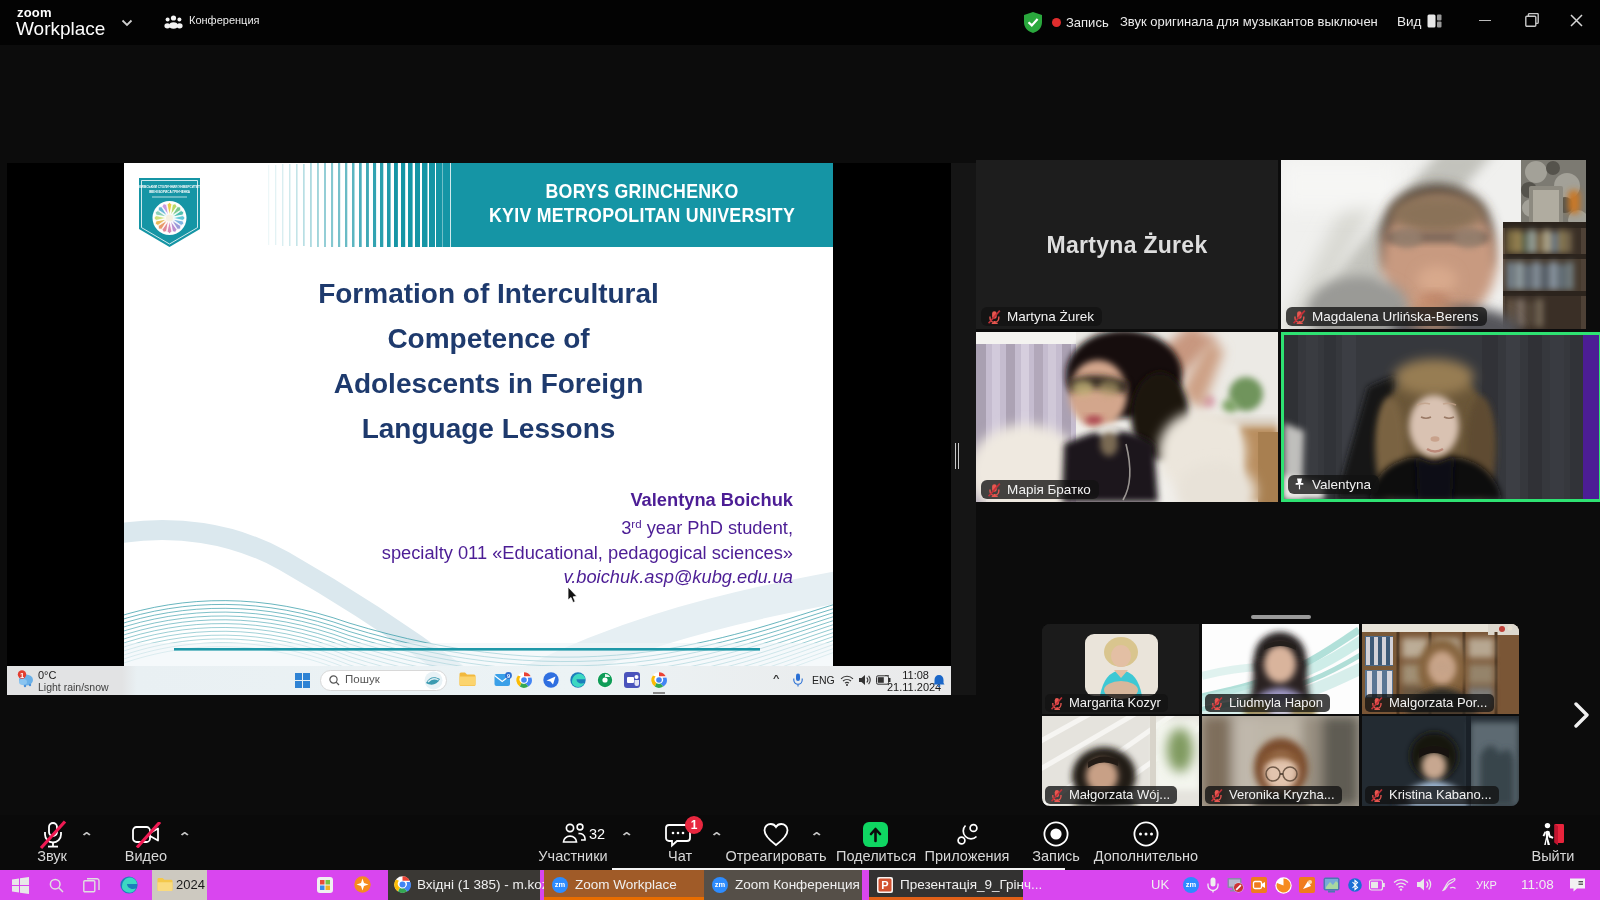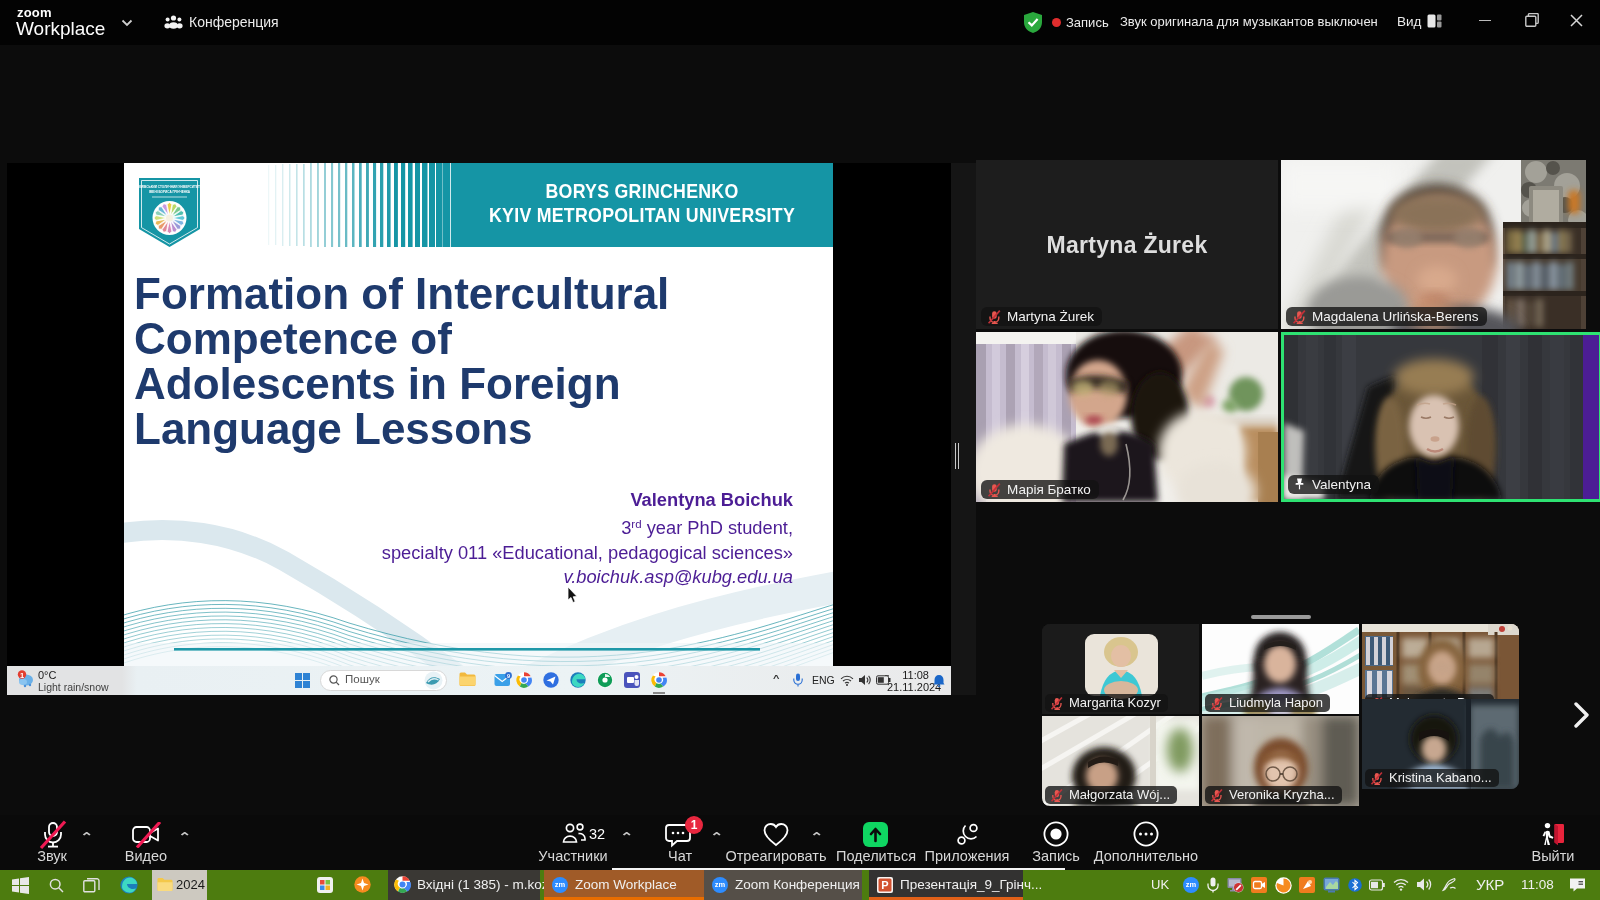--- a/index.html
+++ b/index.html
@@ -13,22 +13,22 @@
   .tbtext{color:#ececec;font-size:14px;}
   #tab{left:396px;top:6px;width:236px;height:33px;background:#3b3b3b;border-radius:9px;}
   #lh{left:8px;top:8px;width:17px;height:17px;background:#d8453c;border-radius:5px;color:#fff;
       font-size:9px;font-weight:bold;text-align:center;line-height:17px;}
   
   #sharedblack{left:7px;top:163px;width:944px;height:532px;background:#000;}
   #slide{left:117px;top:0;width:709px;height:503px;background:#ffffff;overflow:hidden;}
   #banner{left:327px;top:0;width:382px;height:84px;background:#1595a5;}
   #bannertext{left:327px;top:16px;width:382px;text-align:center;color:#fff;font-weight:bold;
       font-size:19.5px;line-height:24px;transform:scaleX(.91);letter-spacing:.3px;}
-  #title{left:10px;top:108px;width:709px;color:#1e3a6d;font-weight:bold;
-      font-size:44px;line-height:45px;}
+  #title{left:10px;top:108px;width:709px;text-align:center;color:#1e3a6d;font-weight:bold;
+      font-size:28px;line-height:45px;}
   #author{right:40px;top:325px;width:560px;text-align:right;color:#4c1d95;font-size:18.3px;line-height:24.3px;}
   #ptaskbar{left:0px;top:503px;width:944px;height:29px;background:linear-gradient(90deg,#e2e3e4 0 115px,#e9f0f3 130px,#ecf3f5 60%,#e9e9ea);}
   
   .ghandle{width:1.5px;height:26px;background:#c9c9c9;top:443px;}
   
   .label{position:absolute;left:5px;bottom:3px;height:19px;background:rgba(18,18,18,.78);
      border-radius:6px;color:#f2f2f2;font-size:13.5px;line-height:19px;padding:0 8px 0 26px;white-space:nowrap;}
   .label svg{position:absolute;left:6px;top:3px;}
   .slabel{position:absolute;left:3px;bottom:2px;height:18px;background:rgba(18,18,18,.78);
      border-radius:5px;color:#f2f2f2;font-size:13px;line-height:18px;padding:0 7px 0 24px;white-space:nowrap;}
@@ -38,21 +38,21 @@
   #tileC{left:976px;top:332px;width:302px;height:170px;background:#efece8;overflow:hidden;}
   #tileD{left:1281px;top:332px;width:321px;height:170px;background:#4c1d95;overflow:hidden;
          border:3px solid #2ee272;box-sizing:border-box;}
   #nameA{width:302px;text-align:center;top:72px;left:0;color:#dedede;font-size:23px;font-weight:bold;letter-spacing:.3px;}
   .stile{width:157px;height:90px;overflow:hidden;position:absolute;background:#1b1b1b;}
   
   #toolbar{left:0;top:815px;width:1600px;height:55px;background:#0a0a0a;}
   .tlabel{position:absolute;top:33px;color:#d8d8d8;font-size:14.5px;text-align:center;}
   .caret{position:absolute;top:12px;color:#c6c6c6;font-size:16px;font-weight:bold;transform:scaleY(.75);}
   
-  #wtb{left:0;top:870px;width:1600px;height:30px;background:#4d7c0f;}
+  #wtb{left:0;top:870px;width:1600px;height:30px;background:#d946ef;}
   .wtxt{color:#f0f0f0;font-size:13.5px;line-height:30px;position:absolute;white-space:nowrap;}
 </style>
 </head>
 <body>
 <div id="app">
 <svg width="0" height="0" style="position:absolute">
     <defs>
       <g id="micm">
         <rect x="5.1" y="1.2" width="4.6" height="7.6" rx="2.3" fill="#e8564f"></rect>
         <path d="M3 6.5 v1.4 a4.4 4.4 0 0 0 8.8 0 V6.5" stroke="#e8564f" stroke-width="1.4" fill="none"></path>
@@ -70,21 +70,21 @@
         <path d="M1.5 1.5 L6 6 L10.5 1.5" stroke="#cfcfcf" stroke-width="1.8" fill="none"></path>
       </svg>
     <svg class="abs" style="left:164px;top:13px" width="19" height="18" viewBox="0 0 19 18" fill="#f2f2f2">
       <circle cx="9.5" cy="5" r="2.6"></circle>
         <ellipse cx="9.5" cy="12.5" rx="4.2" ry="3.2"></ellipse>
       <circle cx="3.6" cy="6.4" r="2"></circle>
         <ellipse cx="3.4" cy="12.8" rx="3" ry="2.6"></ellipse>
       <circle cx="15.4" cy="6.4" r="2"></circle>
         <ellipse cx="15.6" cy="12.8" rx="3" ry="2.6"></ellipse>
     </svg>
-    <div class="abs tbtext" style="left:189px;top:14px;font-size:14px;">Конференция</div>
+    <div class="abs tbtext" style="left:189px;top:14px;font-size:11px;">Конференция</div>
     <svg class="abs" style="left:1022px;top:11px" width="22" height="23" viewBox="0 0 22 23">
       <path d="M11 1 L20 4 V11 C20 17 16 20.5 11 22 C6 20.5 2 17 2 11 V4 Z" fill="#2aa83d"></path>
       <path d="M6.5 11.2 L9.8 14.4 L15.6 8.0" stroke="#fff" stroke-width="2.2" fill="none"></path>
     </svg>
     <div class="abs" style="left:1052px;top:18px;width:9px;height:9px;border-radius:50%;background:#e02d2d;"></div>
     <div class="abs tbtext" style="left:1066px;top:14.5px;font-size:13px;">Запись</div>
     <div class="abs tbtext" style="left:1120px;top:14px;font-size:13px;">Звук оригинала для музыкантов выключен</div>
     <div class="abs tbtext" style="left:1397px;top:14px;font-size:13.5px;">Вид</div>
     <svg class="abs" style="left:1427px;top:14px" width="15" height="14" viewBox="0 0 15 14">
       <rect x="0.5" y="0.5" width="8" height="13" rx="1.5" fill="#e8e8e8"></rect>
@@ -652,21 +652,21 @@
       <path d="M60 48 Q79 36 98 48 L98 40 Q79 30 60 40 Z" fill="#84542f" filter="url(#b3)"></path>
       <circle cx="71" cy="58" r="7" fill="none" stroke="#5a4636" stroke-width="1.5" opacity=".85"></circle>
       <circle cx="88" cy="58" r="7" fill="none" stroke="#5a4636" stroke-width="1.5" opacity=".85"></circle>
       <line x1="78" y1="58" x2="81" y2="58" stroke="#4a3a2e" stroke-width="1.6"></line>
       <path d="M48 90 Q58 80 79 78 Q100 80 110 90 Z" fill="#28211c" filter="url(#b3)"></path>
     </svg>
     <div class="slabel"><svg width="14" height="13" viewBox="0 0 15 14">
           <use href="#micm"></use>
         </svg>Veronika Kryzha...</div>
   </div>
-  <div class="stile" style="left:1362px;top:699px;border-radius:0 0 8px 0;">
+  <div class="stile" style="left:1362px;top:716px;border-radius:0 0 8px 0;">
     <svg width="157" height="90" viewBox="0 0 157 90">
       <rect width="157" height="90" fill="#232b32"></rect>
       <rect x="108" y="6" width="49" height="84" fill="#5d6b72" filter="url(#b3)"></rect>
       <path d="M118 40 Q128 20 138 38 Q148 26 152 44 L152 90 L118 90 Z" fill="#39454c" filter="url(#b3)"></path>
       <rect x="104" y="0" width="5" height="90" fill="#1a2128"></rect>
       <ellipse cx="72" cy="40" rx="24" ry="24" fill="#17120f" filter="url(#b3)"></ellipse>
       <ellipse cx="72" cy="50" rx="12.5" ry="14" fill="#c7a790" filter="url(#b3)"></ellipse>
       <path d="M57 42 Q72 32 87 42 L87 34 Q72 26 57 34 Z" fill="#17120f"></path>
       <path d="M36 90 Q44 68 72 66 Q100 68 108 90 Z" fill="#b2c9e2" filter="url(#b3)"></path>
       <path d="M62 74 L72 84 L82 74 L78 70 L66 70 Z" fill="#8aa8c8" filter="url(#b3)"></path>
@@ -887,21 +887,21 @@
       <circle cx="8" cy="11.6" r="1.2" fill="#e8e8e8"></circle>
     </svg>
     <svg class="abs" style="left:1416px;top:7px" width="17" height="15" viewBox="0 0 17 15">
       <path d="M1 5 h3 l4 -3.5 v12 L4 10 H1 Z" fill="#e8e8e8"></path>
       <path d="M10.5 4.5 a4.5 4.5 0 0 1 0 6 M12.7 2.5 a7.5 7.5 0 0 1 0 10" stroke="#e8e8e8" stroke-width="1.3" fill="none"></path>
     </svg>
     <svg class="abs" style="left:1441px;top:7px" width="16" height="16" viewBox="0 0 16 16">
       <path d="M2 13.5 C5 13 5.5 9 8 7 C9.5 5.8 12 5.5 13.5 3.5 C14.3 2.4 14 1.5 13 1.8 C10.5 2.5 7 4.5 5.5 7.5 C4.3 9.9 3 12 2 13.5 Z" fill="none" stroke="#e8e8e8" stroke-width="1.2"></path>
       <path d="M9 11 c2 -1 4 -1 5.5 0.5" stroke="#e8e8e8" stroke-width="1.2" fill="none"></path>
     </svg>
-    <div class="abs wtxt" style="left:1476px;font-size:15px;">УКР</div>
+    <div class="abs wtxt" style="left:1476px;font-size:11px;">УКР</div>
     <div class="abs wtxt" style="left:1521px;font-size:13.5px;">11:08</div>
     <svg class="abs" style="left:1569px;top:7px" width="17" height="16" viewBox="0 0 17 16">
       <path d="M1 1.5 h15 v10 h-8 l-3.5 3 v-3 H1 Z" fill="#f2f2f2"></path>
       <rect x="9.5" y="4" width="4.5" height="1.4" fill="#555"></rect>
         <rect x="9.5" y="6.5" width="4.5" height="1.4" fill="#555"></rect>
     </svg>
   </div>
 
 </div>
 

